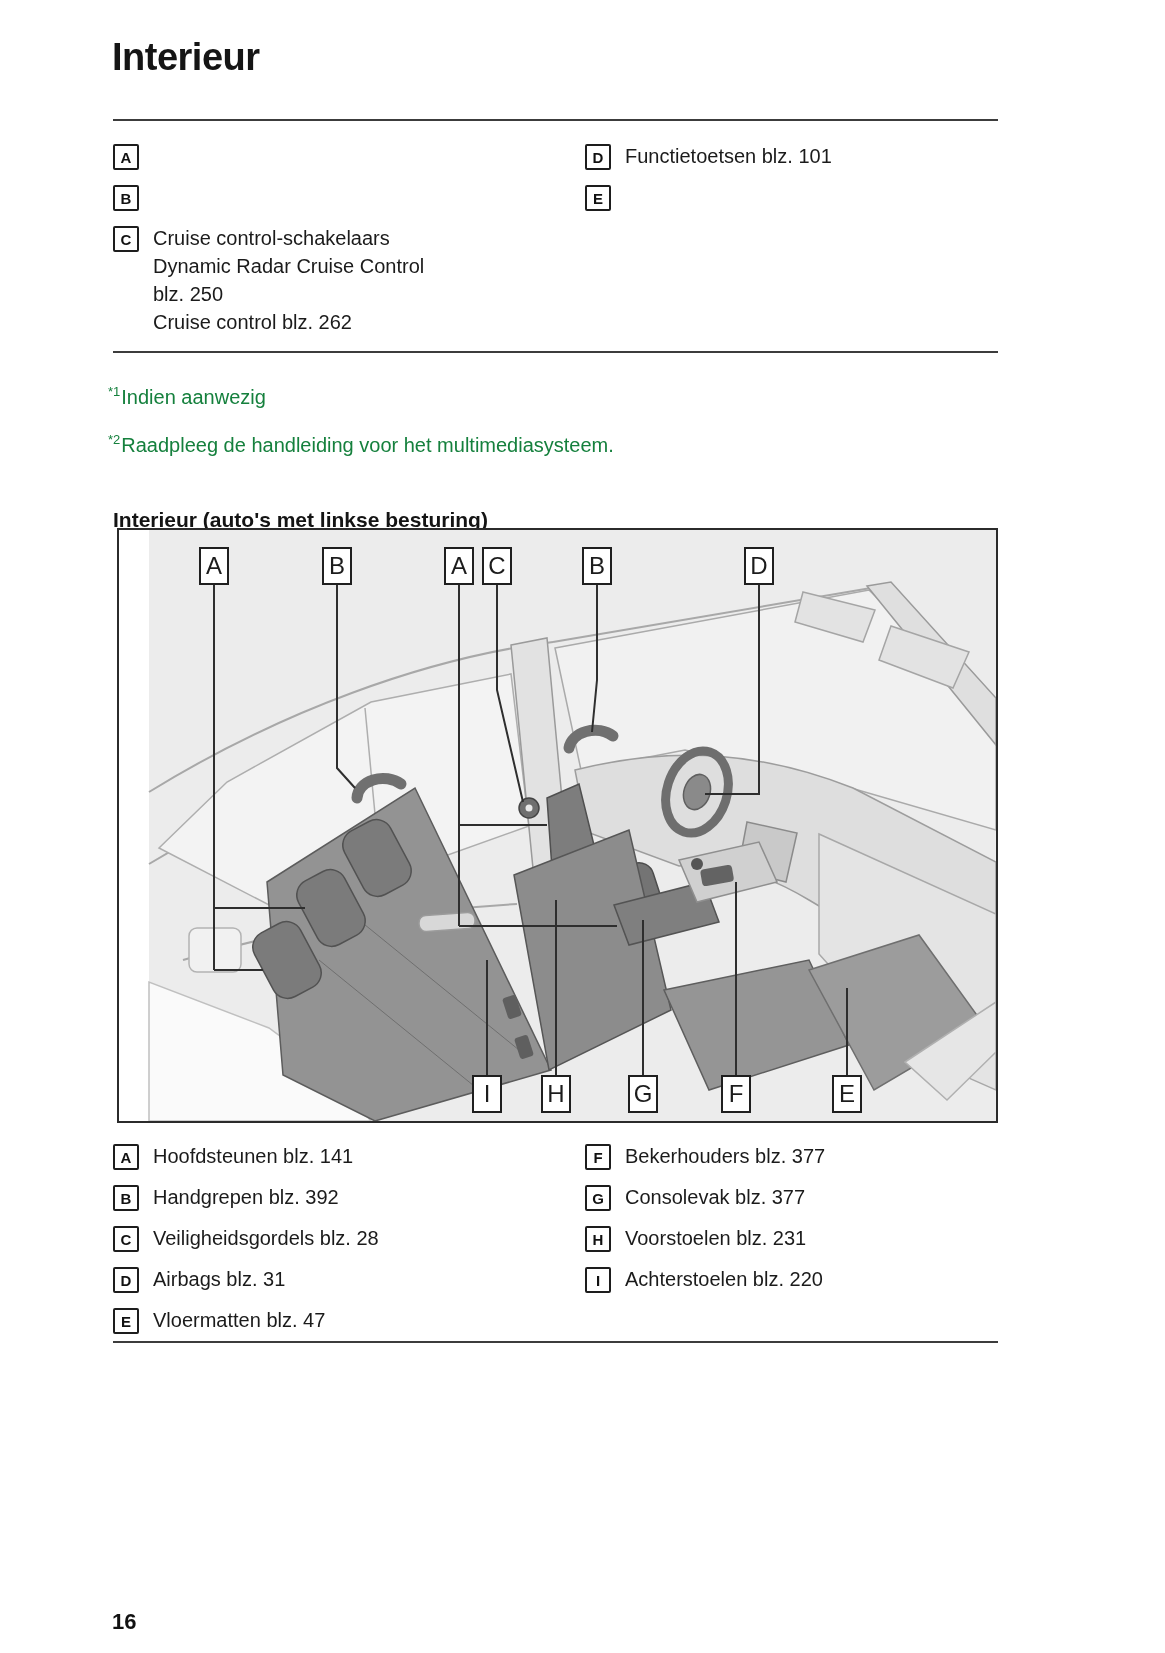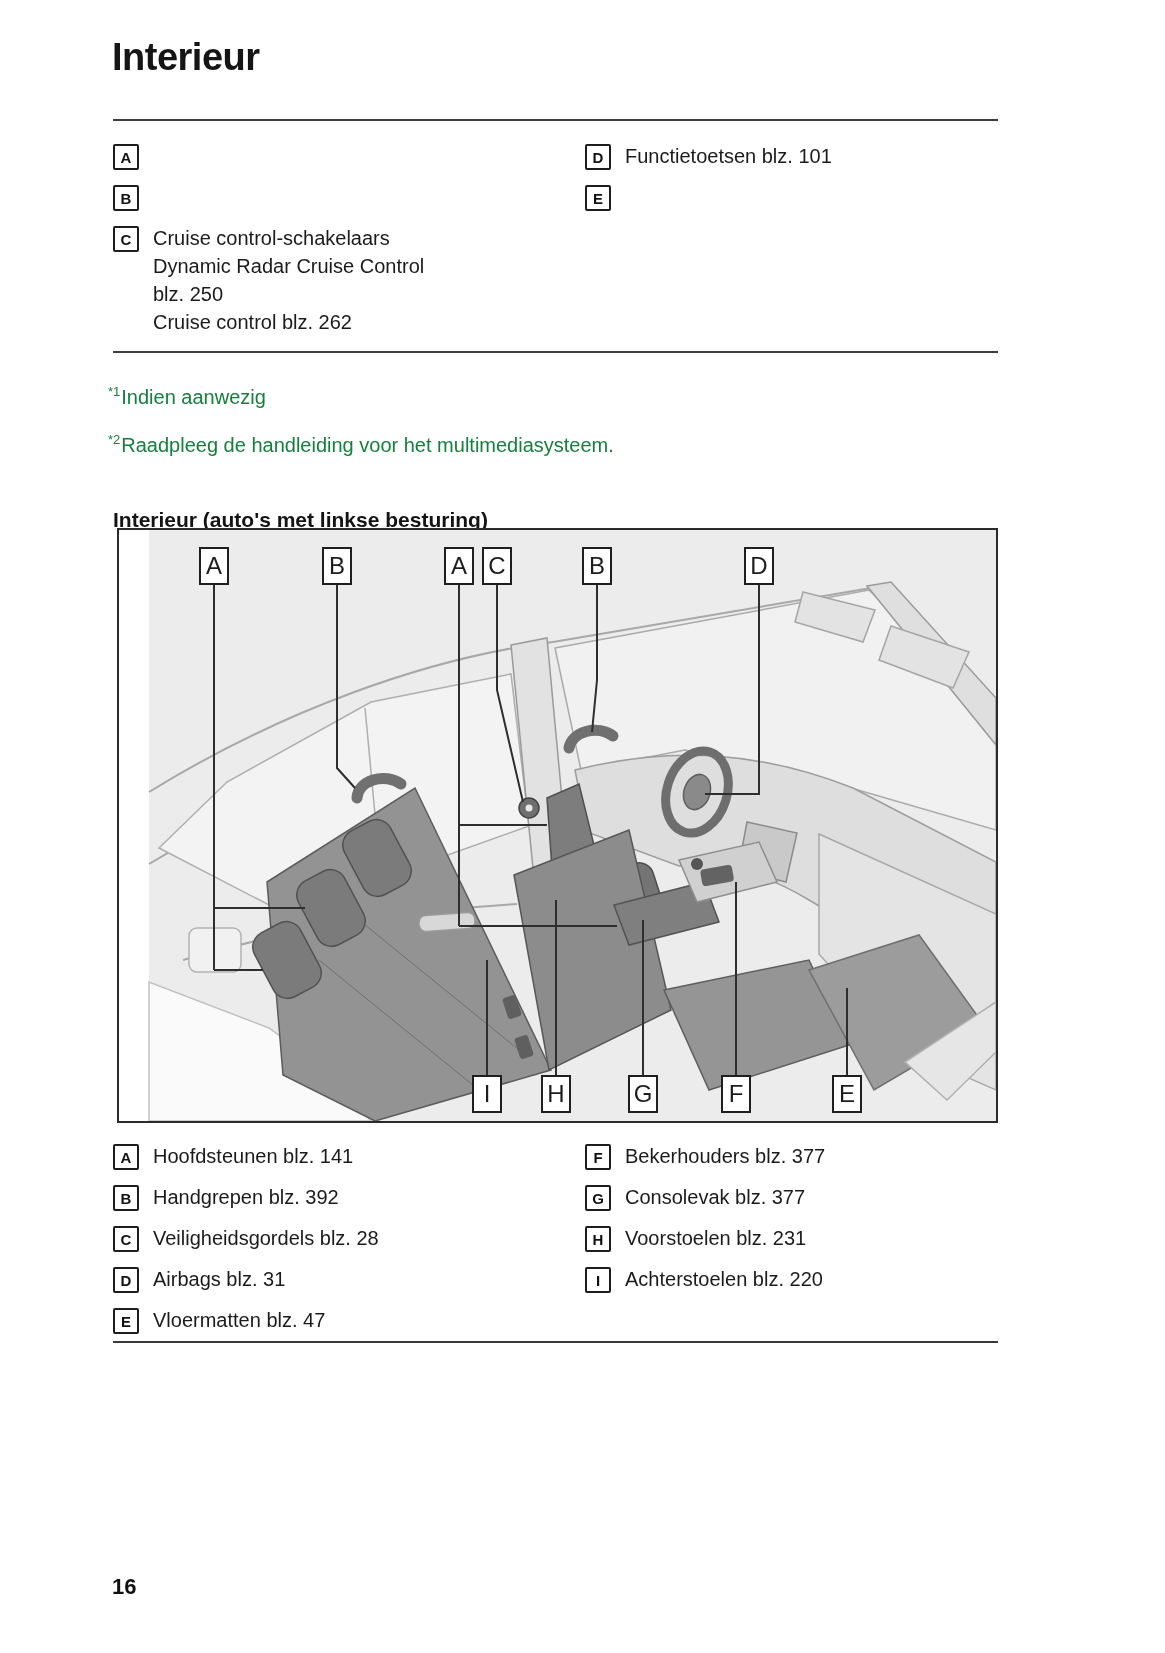--- a/index.html
+++ b/index.html
@@ -34,21 +34,21 @@
 
   #diagram-frame{
     top:528px;left:117px;width:877px;height:591px;border:2px solid #2b2b2b;background:#ffffff;
   }
   #diagram-frame svg{display:block;}
 
   #legend-left{top:1142px;left:113px;width:460px;}
   #legend-right{top:1142px;left:585px;width:413px;}
   #toplist-left{top:142px;left:113px;width:460px;}
   #toplist-right{top:142px;left:585px;width:413px;}
-  #page-number{top:1574px;left:112px;font-size:22px;font-weight:700;color:#111;}
+  #page-number{top:1609px;left:112px;font-size:22px;font-weight:700;color:#111;}
 
   
   .callout-letter{
     font-family:"Liberation Sans","DejaVu Sans",sans-serif;
     font-size:24px;fill:#1c1c1c;text-anchor:middle;
   }
 </style>
 </head>
 <body>
 

